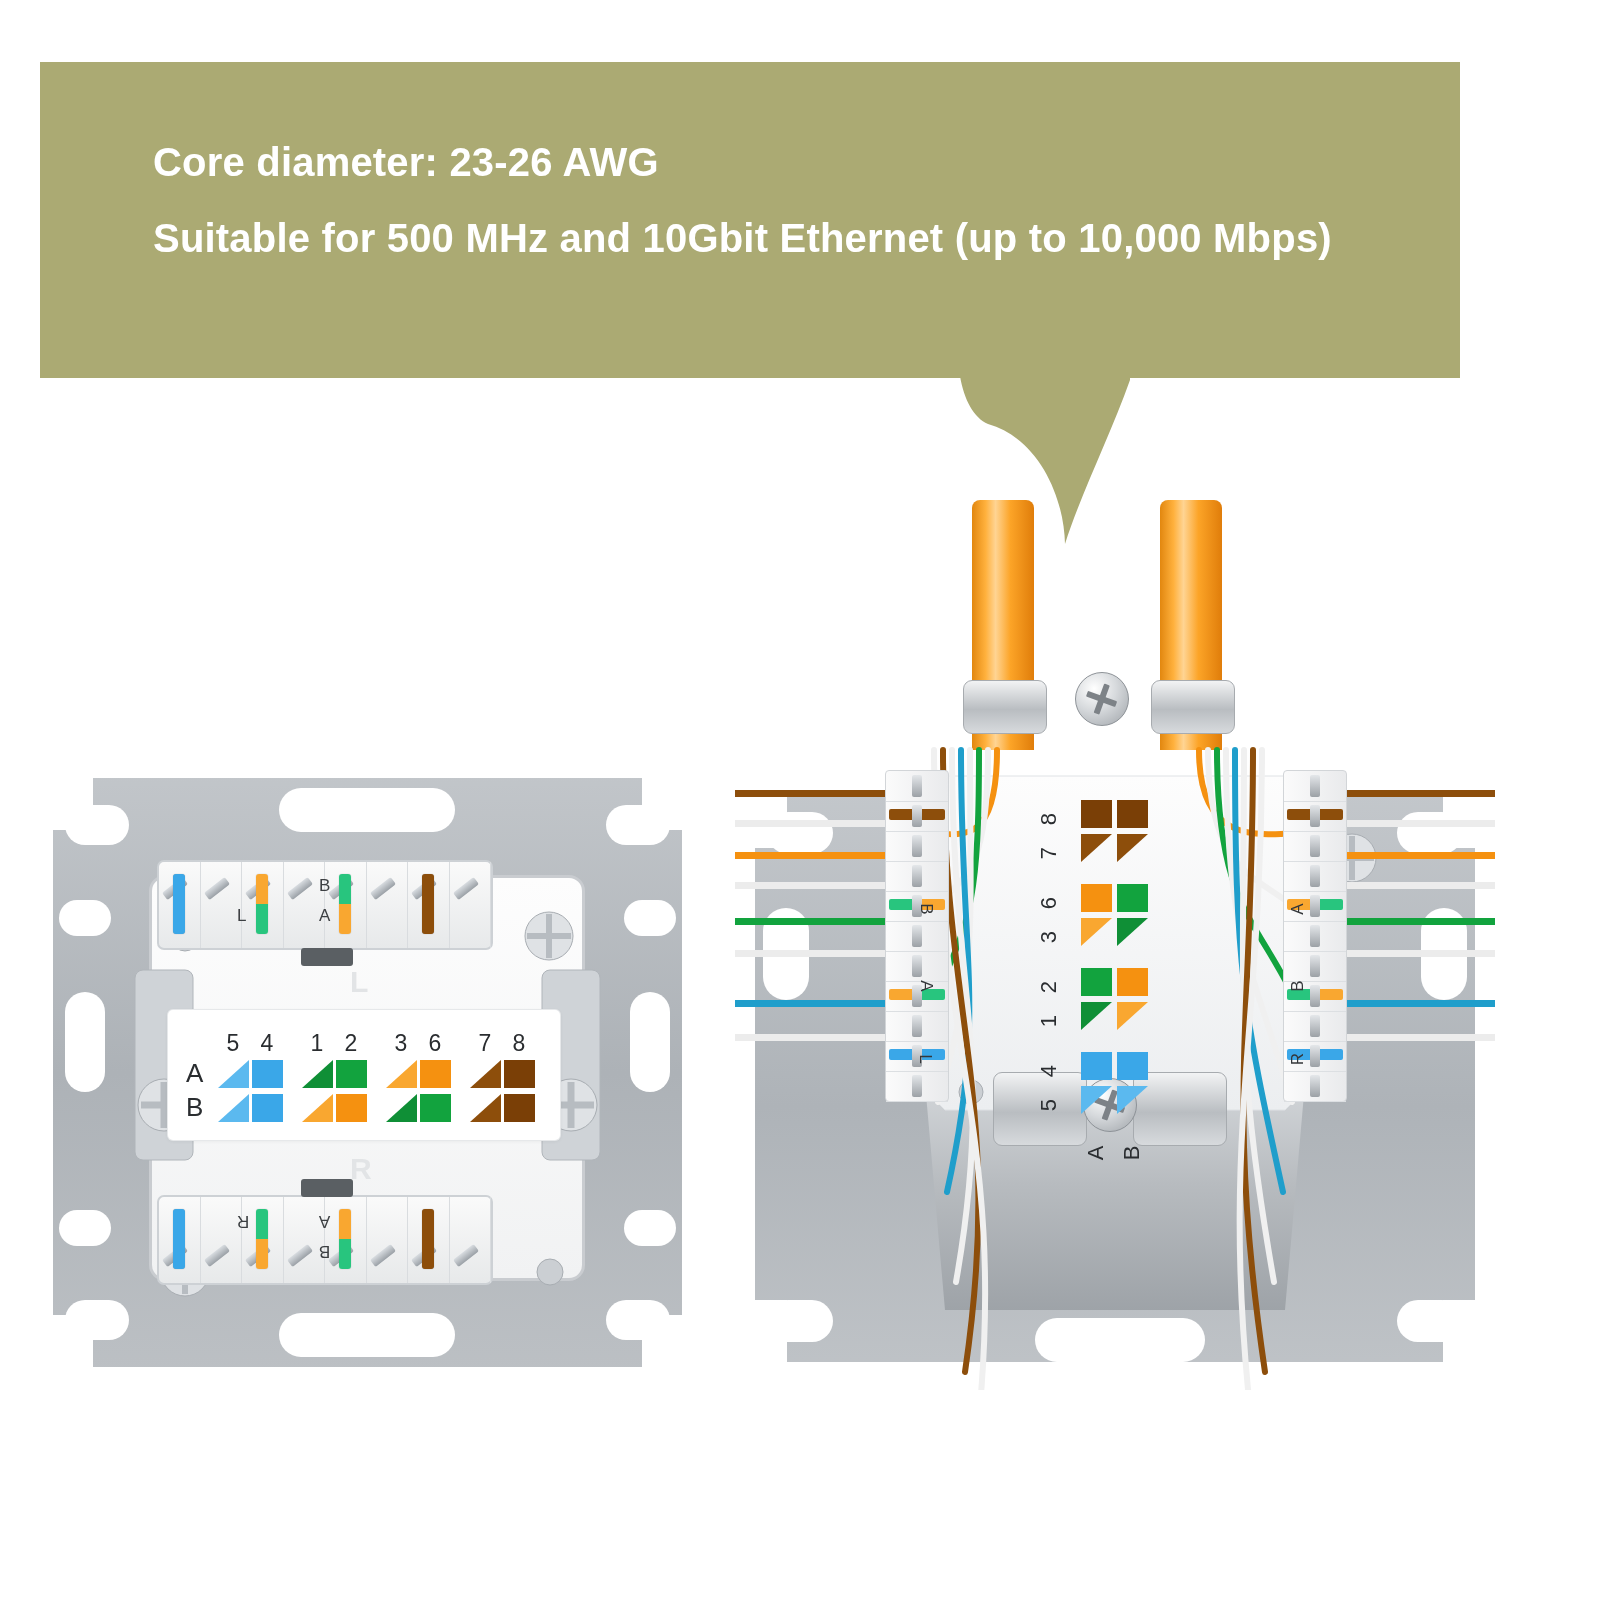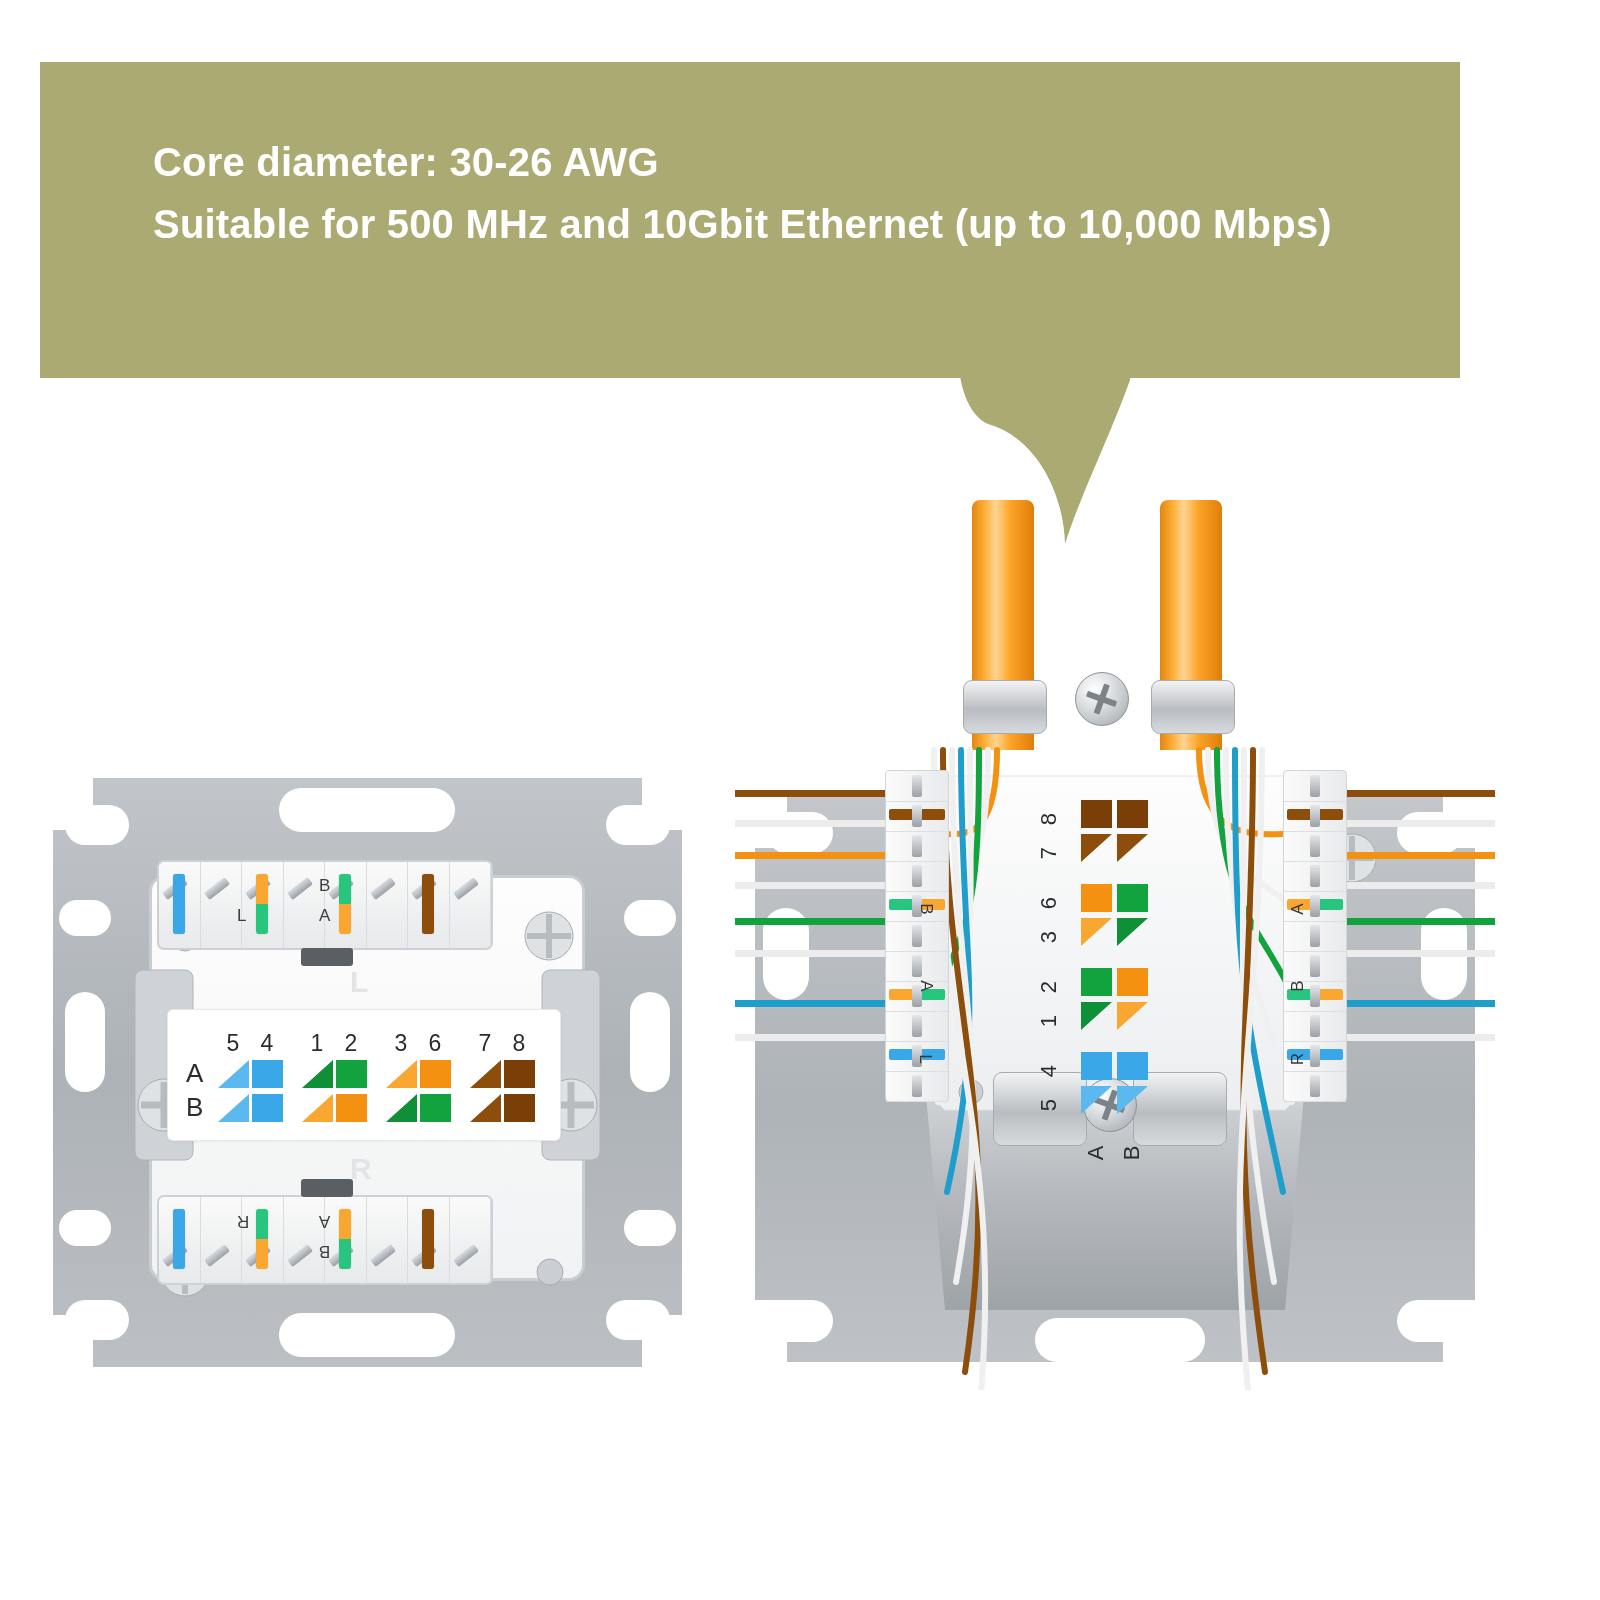--- a/index.html
+++ b/index.html
@@ -8,21 +8,21 @@
 
   
   #callout{position:absolute;left:40px;top:62px;width:1420px;height:316px;}
   #callout .body{position:absolute;inset:0;background:var(--bub);}
   #callout .tail{position:absolute;left:920px;top:314px;width:170px;height:170px;}
 
   
   .cline{position:absolute;left:113px;color:#fff;font-weight:bold;
          letter-spacing:.2px;white-space:nowrap;}
   #cl0{top:78px;font-size:40px;}
-  #cl1{top:140px;font-size:40px;}
+  #cl1{top:154px;font-size:40px;}
 
   
   .socket{position:absolute;}
 
   
   #socketL{left:45px;top:760px;width:645px;height:625px;}
 
   .innerbody{position:absolute;left:104px;top:115px;width:430px;height:400px;
              background:linear-gradient(180deg,#fdfdfd,#f1f2f3);
              border:3px solid #c9ccd0;border-radius:16px;}
@@ -82,21 +82,21 @@
         transform:rotate(-90deg);transform-origin:center;}
 </style>
 </head>
 <body>
 
 <div id="callout">
   <div class="body"></div>
   <svg class="tail" viewBox="0 0 170 170">
     <path d="M0,0 L170,0 L170,4 C150,60 120,120 105,168 C104,120 78,62 28,48 C14,42 4,24 0,0 Z" fill="#abaa73" id="tailpath"></path>
   </svg>
-  <div class="cline" id="cl0">Core diameter: 30-26 AWG</div>
+  <div class="cline" id="cl0">Core diameter: 23-26 AWG</div>
   <div class="cline" id="cl1">Suitable for 500 MHz and 10Gbit Ethernet (up to 10,000 Mbps)</div>
 </div>
 
 <div class="socket" id="socketL">
   <svg width="645" height="625" viewBox="0 0 645 625" style="position:absolute;left:0;top:0">
     <defs>
       <linearGradient id="mg" x1="0" y1="0" x2="0" y2="1">
         <stop offset="0" stop-color="#c2c6ca"></stop>
           <stop offset=".5" stop-color="#adb2b7"></stop>
         <stop offset="1" stop-color="#bcc0c4"></stop>

